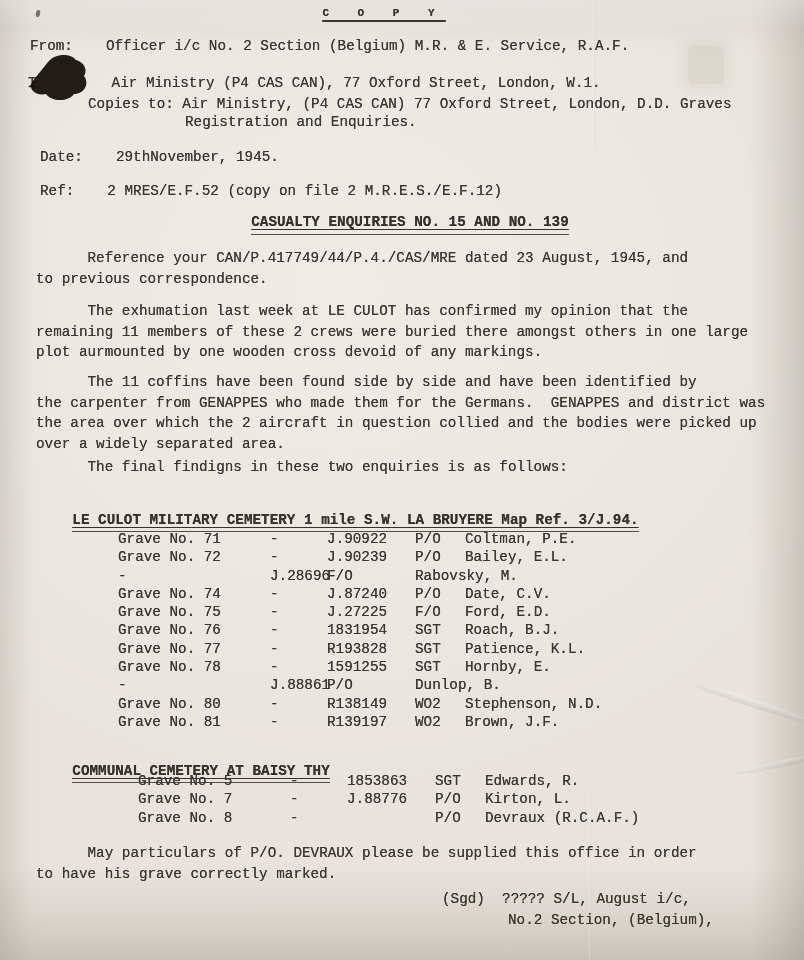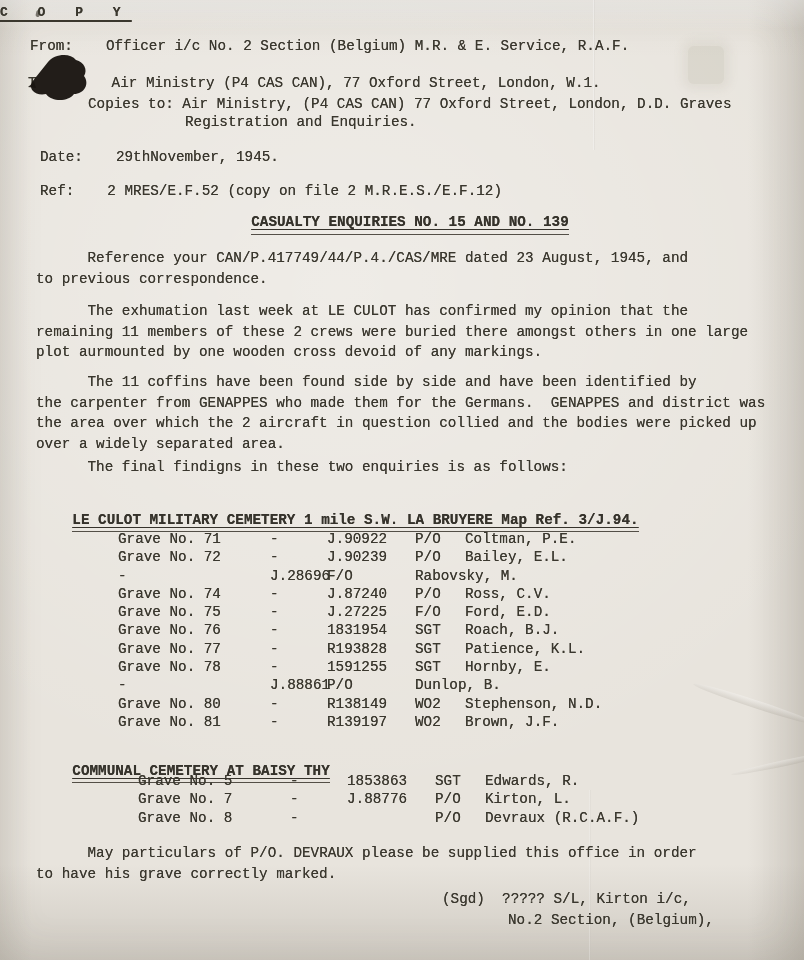--- a/index.html
+++ b/index.html
@@ -16,22 +16,22 @@
       linear-gradient(to bottom, rgba(255,255,255,0.45) 0%, rgba(255,255,255,0) 3%, rgba(255,255,255,0) 100%),
       linear-gradient(to right, rgba(108,100,86,0.10) 0%, rgba(108,100,86,0) 4%, rgba(108,100,86,0) 93%, rgba(108,100,86,0.18) 100%),
       linear-gradient(to bottom, rgba(108,100,86,0.05) 0%, rgba(108,100,86,0) 6%, rgba(108,100,86,0) 90%, rgba(108,100,86,0.20) 100%),
       radial-gradient(120% 90% at 42% 30%, rgba(255,255,255,0.30) 0%, rgba(255,255,255,0) 60%),
       #e8e4dd;
     box-shadow: inset 0 0 45px rgba(92,86,74,0.14);
     text-shadow: 0 0 0.6px rgba(58,55,46,0.85);
   }
   .abs{position:absolute;white-space:pre;}
   .copy-title{
-    position:absolute;top:3px;left:0;width:768px;
-    font-weight:bold;font-size:13px;letter-spacing:11px;
+    position:absolute;top:3px;left:0;width:768px;text-align:center;
+    font-weight:bold;font-size:11px;letter-spacing:11px;
   }
   .copy-title .u{
     text-decoration:underline;
     text-decoration-thickness:1.6px;
     text-underline-offset:4px;
   }
   .line{display:flex;white-space:pre;text-align:center;}
   .gap2{margin-left:33px;}
   .heading-center{position:absolute;left:8px;width:804px;text-align:center;}
   .section-head,.subject-head{
@@ -172,21 +172,21 @@
         <span>J.28696</span>
         <span>F/O</span>
         <span>Rabovsky, M.</span>
       </div>
 
       <div class="grow">
         <span>Grave No. 74</span>
         <span>-</span>
         <span>J.87240</span>
         <span>P/O</span>
-        <span>Ross, C.V.</span>
+        <span>Date, C.V.</span>
       </div>
 
       <div class="grow">
         <span>Grave No. 75</span>
         <span>-</span>
         <span>J.27225</span>
         <span>F/O</span>
         <span>Ford, E.D.</span>
       </div>
 
@@ -265,16 +265,16 @@
         <span>-</span>
         <span></span>
         <span>P/O</span>
         <span>Devraux (R.C.A.F.)</span>
       </div>
     </div>
 
   <div class="para" style="top:843px;">      May particulars of P/O. DEVRAUX please be supplied this office in order
 to have his grave correctly marked.</div>
 
-  <div class="sig" style="left:442px;top:889px;">(Sgd)  ????? S/L, Kirton i/c,</div>
+  <div class="sig" style="left:442px;top:889px;">(Sgd)  ????? S/L, August i/c,</div>
   <div class="sig" style="left:508px;top:910px;">No.2 Section, (Belgium),</div>
 
 </div>
 
 </body></html>

